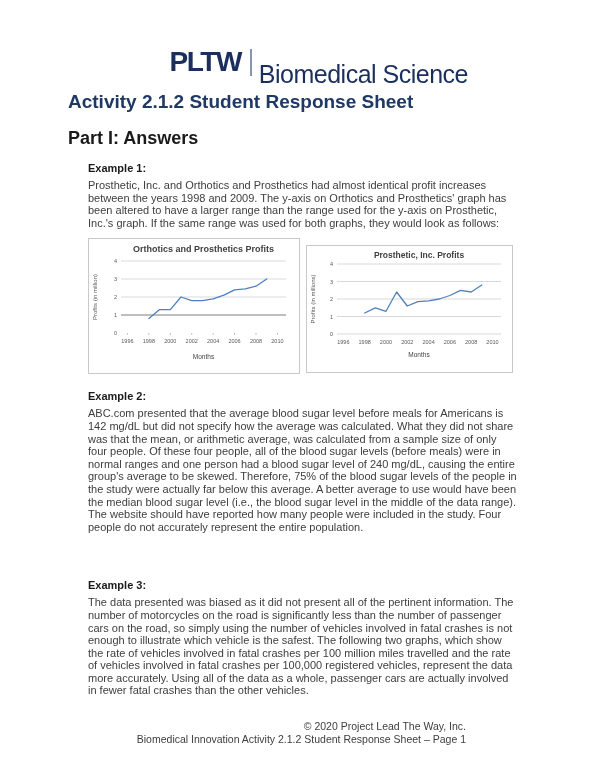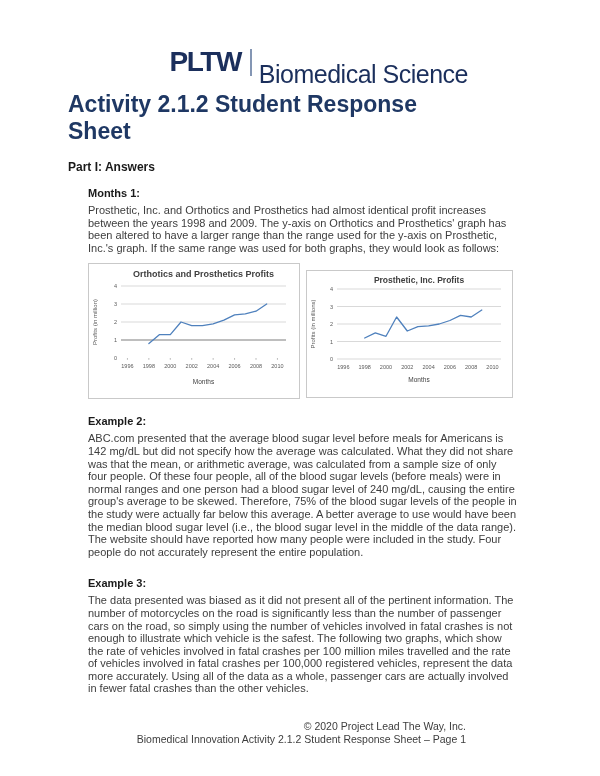--- a/index.html
+++ b/index.html
@@ -23,25 +23,25 @@
     display:inline-block;width:2px;height:27px;
     background:#8496B4;margin:0 7px 0 9px;
   }
   .logo-division{
     font-weight:400;font-size:25px;letter-spacing:-0.5px;
     color:#1B2F5C;line-height:1;margin-top:24px;
   }
   
   .doc-title{
     margin:13px 60px 3px 68px;
-    font-size:23px;font-weight:700;color:#1F3864;
+    font-size:19px;font-weight:700;color:#1F3864;
   }
   .part-heading{
     margin:15px 60px 0 68px;
-    font-size:12px;font-weight:700;color:#1a1a1a;
+    font-size:18px;font-weight:700;color:#1a1a1a;
   }
   .indent{margin-left:88px;width:430px;}
   .example-heading{
     margin-top:13px;
     font-size:11px;font-weight:700;color:#1a1a1a;
   }
   .body-para{
     margin-top:5px;
     font-size:11px;line-height:12.6px;color:#3d3d3d;
   }
@@ -50,21 +50,21 @@
     display:flex;align-items:flex-start;gap:6px;
     margin-top:9px;margin-left:88px;
   }
   .chart-box{
     border:1px solid #C9C9C9;background:#ffffff;
   }
   .chart-box-1{margin-top:7px;}
   svg text{font-family:"Liberation Sans", sans-serif;}
   
   .example-2{margin-top:16px;}
-  .example-3{margin-top:19px;}
+  .example-3{margin-top:46px;}
   
   .footer{
     position:absolute;top:720px;right:62px;
     text-align:right;font-size:10.5px;line-height:12.8px;color:#3d3d3d;
   }
 </style>
 </head>
 <body>
 
 <div id="page">
@@ -73,21 +73,21 @@
     <span class="logo-pltw">PLTW</span>
     <span class="logo-sep"></span>
     <span class="logo-division">Biomedical Science</span>
   </div>
 
   <div class="doc-title">Activity 2.1.2 Student Response Sheet</div>
 
   <div class="part-heading">Part I: Answers</div>
 
   <div class="indent">
-    <div class="example-heading">Months 1:</div>
+    <div class="example-heading">Example 1:</div>
     <div class="body-para">Prosthetic, Inc. and Orthotics and Prosthetics had almost identical profit increases between the years 1998 and 2009. The y-axis on Orthotics and Prosthetics' graph has been altered to have a larger range than the range used for the y-axis on Prosthetic, Inc.'s graph. If the same range was used for both graphs, they would look as follows:</div>
   </div>
 
   <div class="charts-row">
     <div class="chart-box chart-box-2">
       <svg width="210" height="130" viewBox="0 0 210 130">
           <text x="28" y="96" text-anchor="end" font-size="5.5" fill="#595959">0</text>
           <line x1="32" x2="197" y1="76" y2="76" stroke="#A8A8A8" stroke-width="1.4"></line>
           <text x="28" y="78" text-anchor="end" font-size="5.5" fill="#595959">1</text>
           <line x1="32" x2="197" y1="58" y2="58" stroke="#D9D9D9" stroke-width="1"></line>

